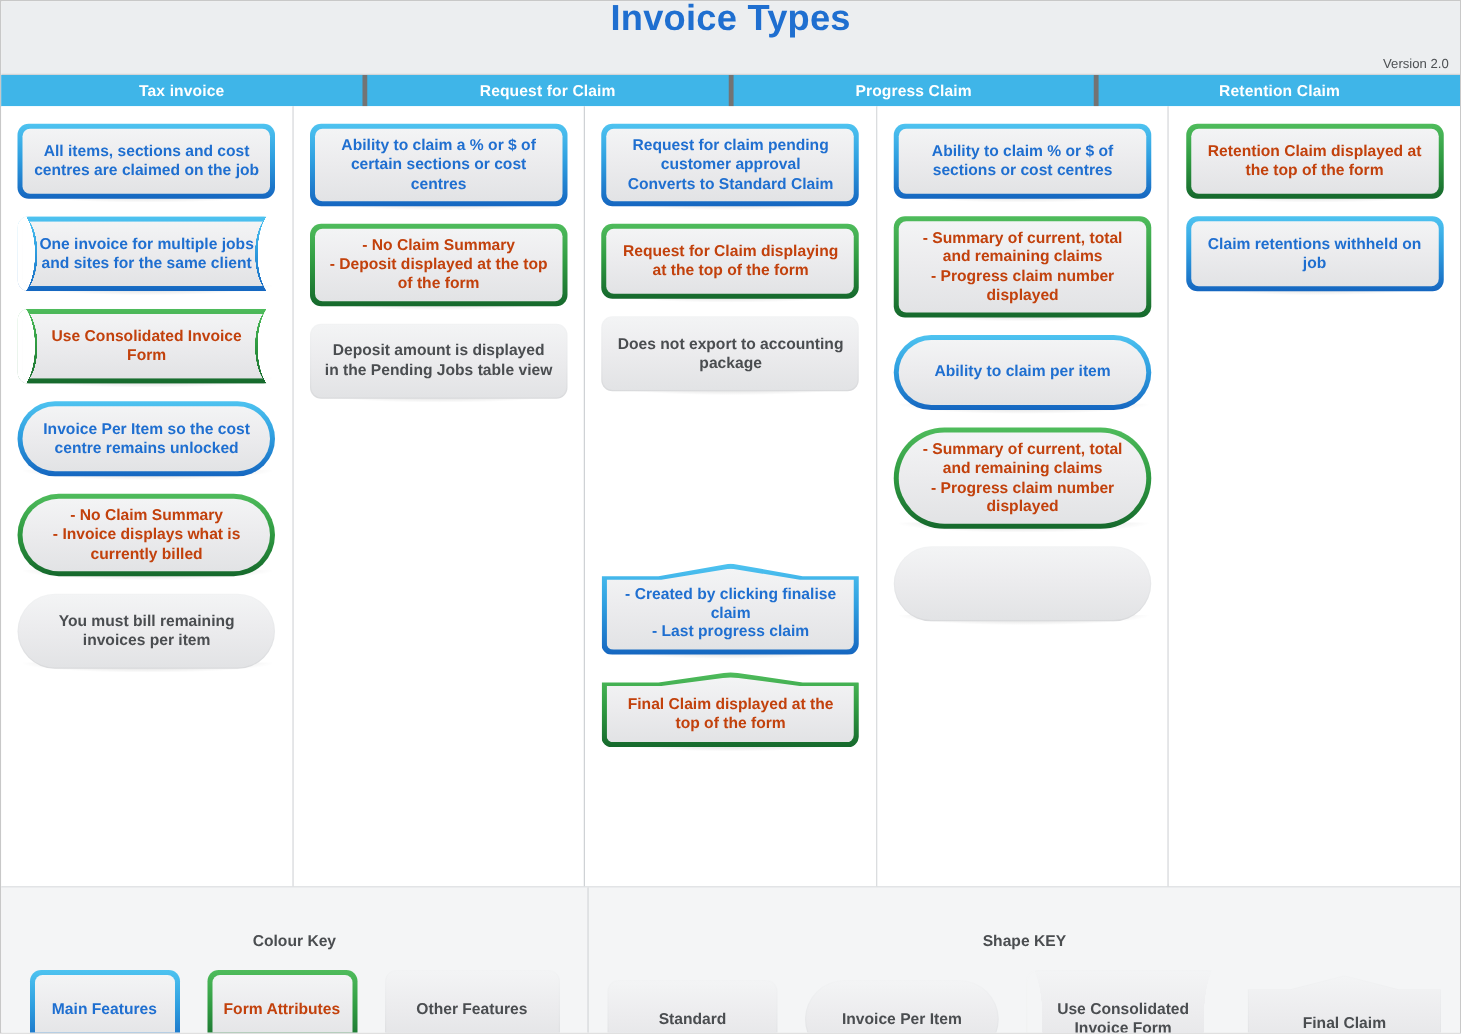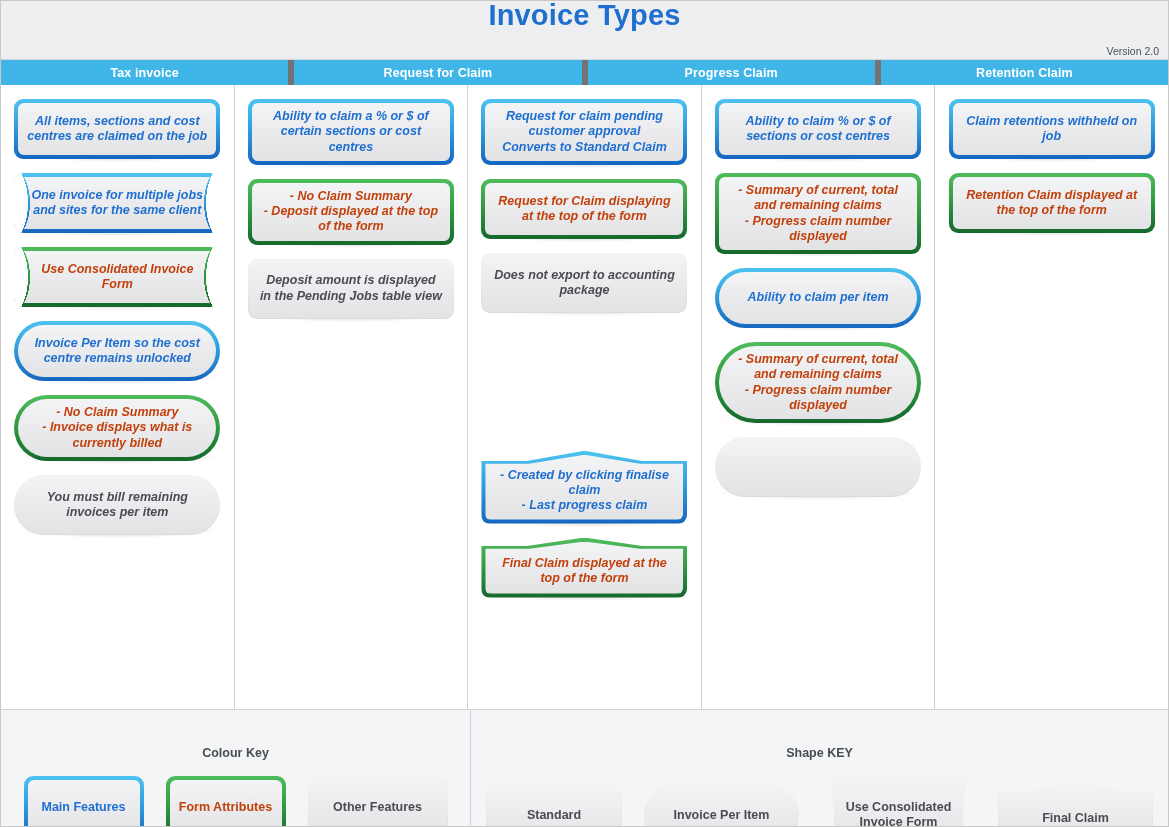--- a/index.html
+++ b/index.html
@@ -23,26 +23,26 @@
   }
   .version{
     position:absolute;right:9px;bottom:2px;font-size:10.5px;color:#4d5053;
   }
 
   
   .colheads{display:flex;height:25px;background:#3fb5e8;}
   .colhead{
     flex:1 1 0;background:#3fb5e8;color:#ffffff;font-size:12.5px;font-weight:bold;
     display:flex;align-items:center;justify-content:center;
-    border-right:6px solid #737373;box-sizing:border-box;letter-spacing:.1px;
+    border-right:4px solid #737373;box-sizing:border-box;letter-spacing:.1px;
   }
   .colhead:last-child{border-right:none;}
 
   
-  .board{display:flex;height:624px;background:#ffffff;font-style:italic;}
+  .board{display:flex;height:624px;background:#ffffff;}
   .col{
     flex:1 1 0;box-sizing:border-box;border-right:1px solid #cfd2d5;
     padding:14px 10px 0 10px;background:#fff;
     display:flex;flex-direction:column;align-items:center;gap:14px;
   }
   .col:last-child{border-right:none;}
 
   
   .node{
     position:relative;width:206px;box-sizing:border-box;
@@ -262,29 +262,29 @@
           <div class="face"></div>
           <span class="lbl">- Summary of current, total and remaining claims
 - Progress claim number displayed</span>
         </div>
         <div class="node grey sh-pill">
           <div class="shell"></div>
           <div class="face"></div>
         </div>
       </div>
       <div class="col">
+        <div class="node green sh-standard">
+          <div class="shell"></div>
+          <div class="face"></div>
+          <span class="lbl">Retention Claim displayed at the top of the form</span>
+        </div>
         <div class="node blue sh-standard">
           <div class="shell"></div>
           <div class="face"></div>
           <span class="lbl">Claim retentions withheld on job</span>
-        </div>
-        <div class="node green sh-standard">
-          <div class="shell"></div>
-          <div class="face"></div>
-          <span class="lbl">Retention Claim displayed at the top of the form</span>
         </div>
       </div>
     </div>
 
   <div class="legends">
     <div class="legend colour-key">
       <div class="legend-title">Colour Key</div>
       <div class="legend-row" id="colourkey">
           <div class="node blue sh-standard lg-w1">
             <div class="shell"></div>

